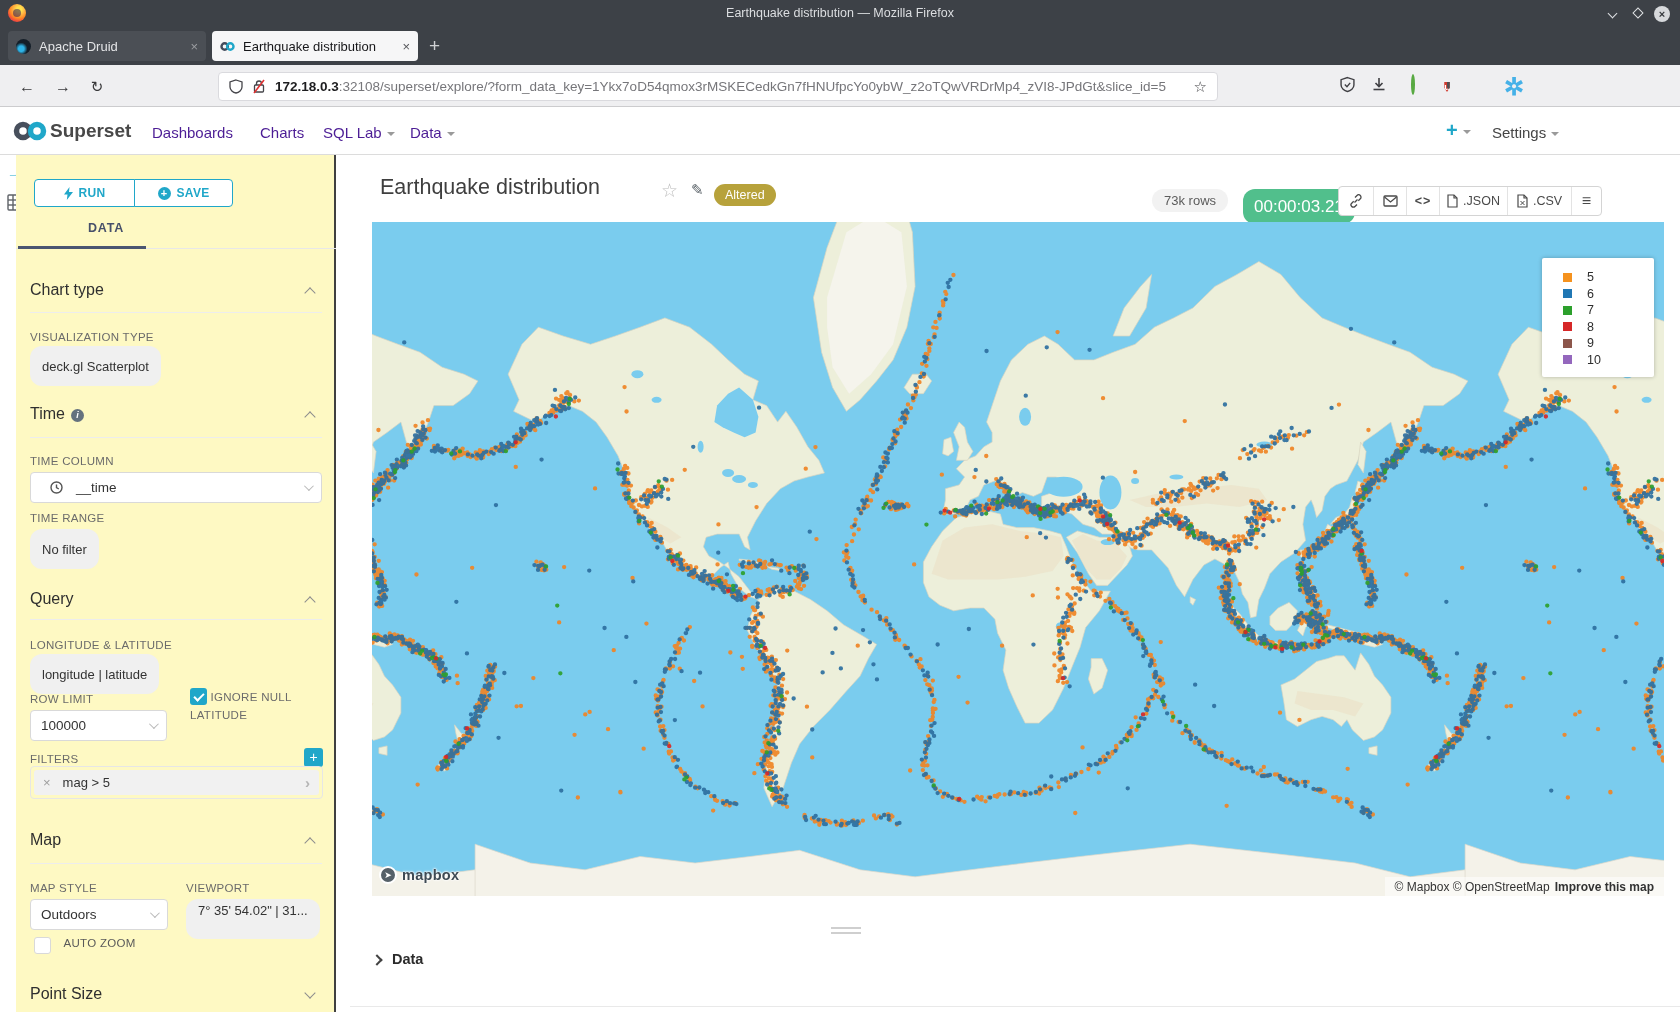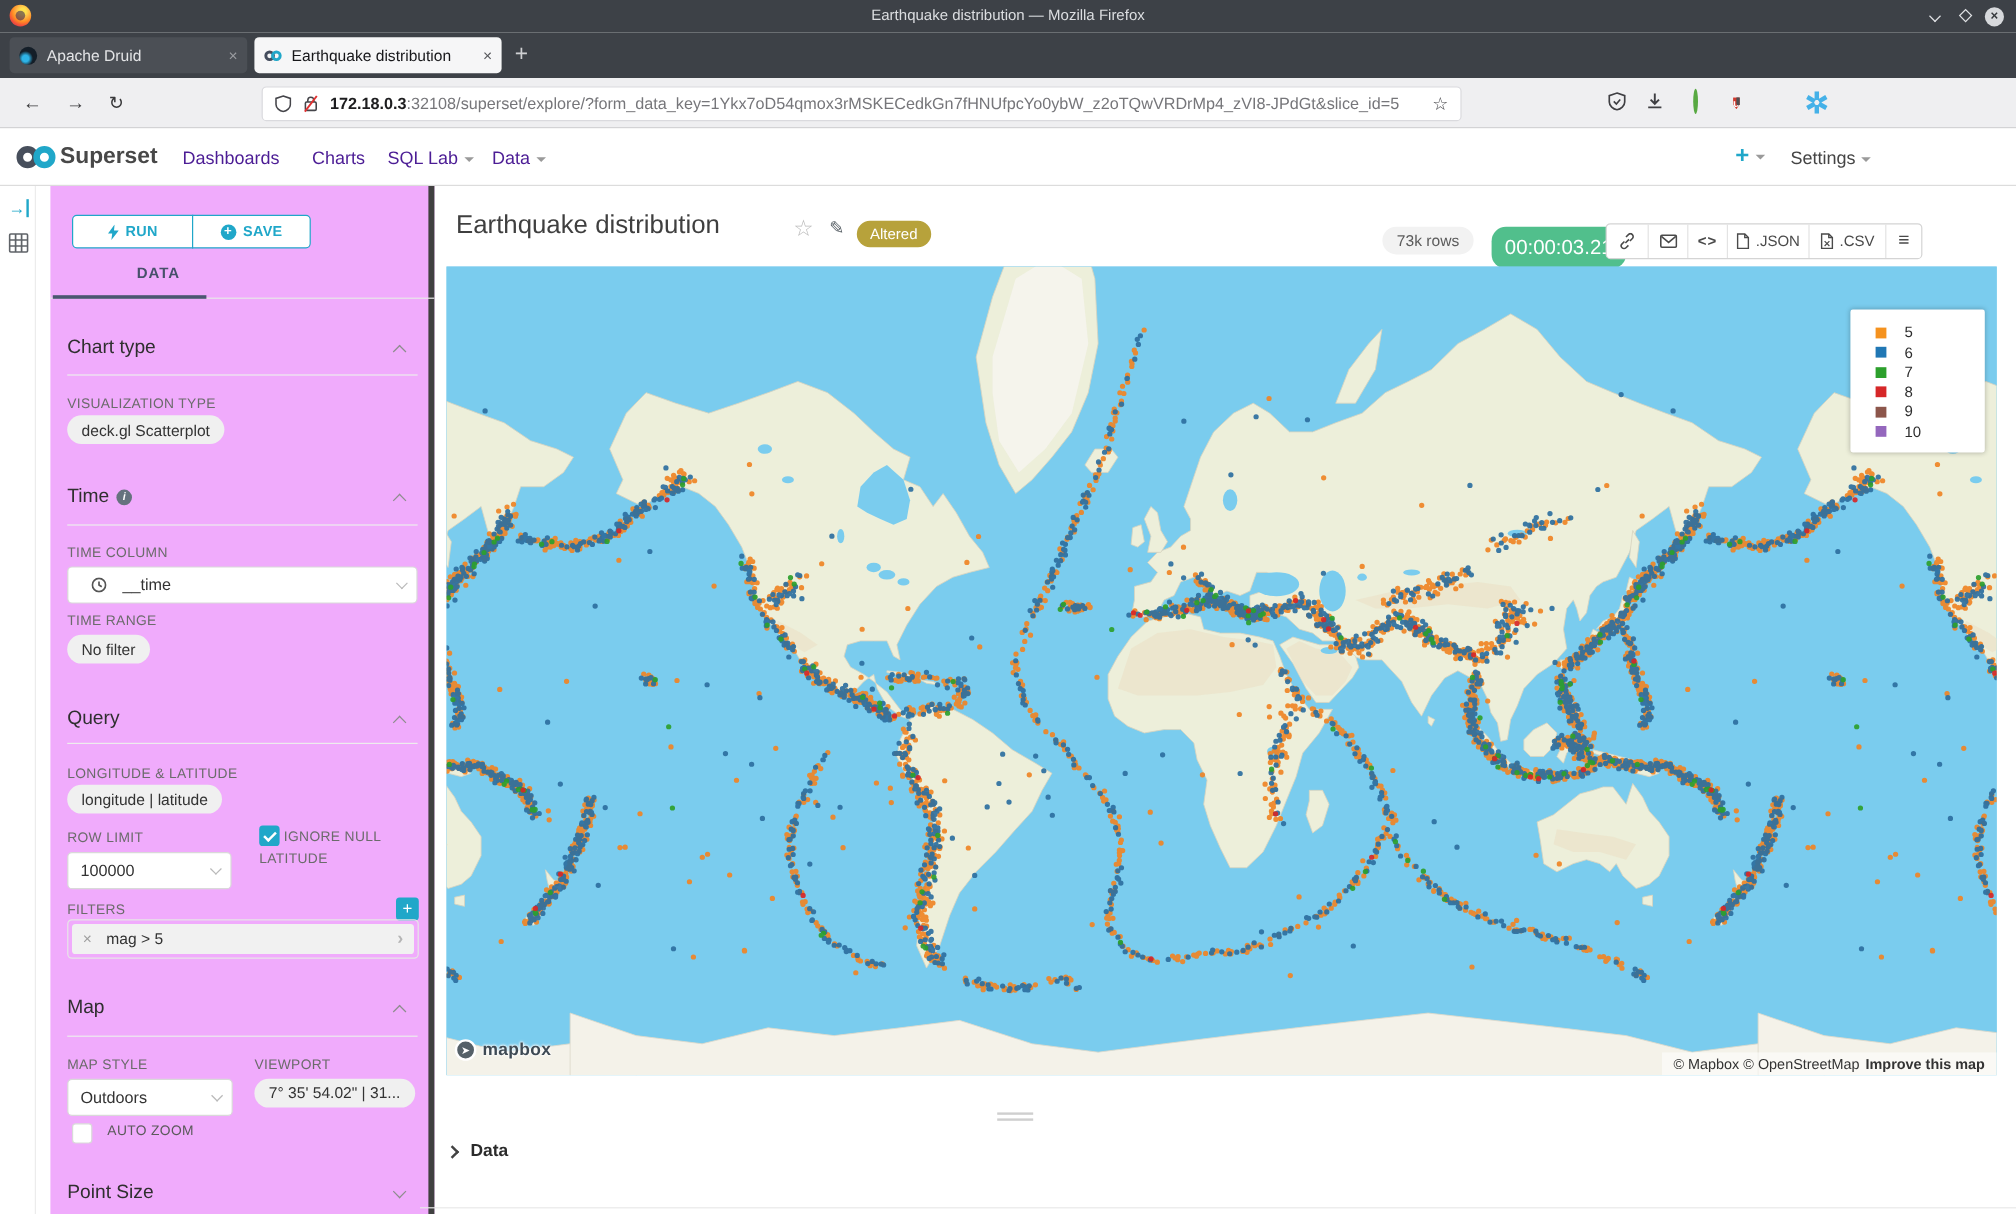--- a/index.html
+++ b/index.html
@@ -56,38 +56,38 @@
   .navitem{top:124px;font-size:15px;color:#4c1d95}
   .caret{display:inline-block;width:0;height:0;border-left:4px solid transparent;border-right:4px solid transparent;border-top:4.5px solid #9a9a9a;margin-left:5px;vertical-align:middle}
   .plusbtn{left:1446px;top:119px;font-size:20px;font-weight:700;color:#20a7c9}
   .settings{left:1492px;top:124px;font-size:15px;color:#454545}
 
   
   .iconstrip{left:0;top:155px;width:30px;height:857px;background:#fff;border-right:1px solid #ececec}
   .collapse-ic{left:7px;top:166px;color:#20a7c9;font-size:14px;font-weight:bold;border-right:2px solid #20a7c9;padding-right:1px;line-height:15px}
   .grid-ic{left:7px;top:194px}
 
-  .panel{left:42px;top:155px;width:320px;height:857px;background:#f0abfc;border-right:5px solid #404040}
+  .panel{left:16px;top:155px;width:320px;height:857px;background:#fef9c3;border-right:2px solid #404040}
   .panel .abs{position:absolute}
   .btn{height:28px;border:1px solid #20a7c9;color:#20a7c9;font-size:12px;font-weight:700;letter-spacing:.3px;
     display:flex;align-items:center;justify-content:center;gap:6px;background:#fff}
   .btn-run{left:18px;top:24px;width:101px;border-radius:4px 0 0 4px}
   .btn-save{left:118px;top:24px;width:99px;border-radius:0 4px 4px 0}
   .savedot{display:inline-flex;width:13px;height:13px;border-radius:50%;background:#20a7c9;color:#fff;font-size:11px;line-height:12px;justify-content:center;font-weight:bold}
   .datatab{left:40px;top:66px;width:100px;text-align:center;font-size:12.5px;font-weight:700;letter-spacing:.8px;color:#47506a}
   .tabline{left:2px;top:91px;width:128px;height:3px;background:#4b5671}
   .tabsborder{left:0;top:93px;width:320px;height:1px;background:#e8e8e8}
 
   .sec{left:14px;font-size:16px;color:#2f2f2f}
   .chev{display:inline-block;width:8px;height:8px;border-right:1.8px solid #8d8d8d;border-bottom:1.8px solid #8d8d8d}
   .up{transform:rotate(-135deg)} .down{transform:rotate(45deg)}
   .sec-caret{right:20px}
   .divider{left:14px;width:292px;height:1px;background:#ededed}
   .flabel{left:14px;font-size:11.5px;color:#6b6b6b;letter-spacing:.3px}
-  .pill{background:#f0f0f0;border-radius:12px;height:24px;display:inline-flex;align-items:center;padding:0 12px;font-size:13px;color:#333;white-space:nowrap}
+  .pill{background:#f0f0f0;border-radius:12px;height:40px;display:inline-flex;align-items:center;padding:0 12px;font-size:13px;color:#333;white-space:nowrap}
   .select{border:1px solid #d9d9d9;border-radius:4px;height:31px;background:#fff;display:flex;align-items:center;padding:0 10px;font-size:13.5px;color:#333}
   .select .chev{width:7px;height:7px;border-color:#b9b9b9;margin-left:auto;transform:rotate(45deg) translateY(-2px)}
   .cb{width:17px;height:17px;border-radius:3px;display:inline-block;vertical-align:-4px}
   .cb-on{background:#20a7c9;position:relative}
   .cb-on:after{content:"";position:absolute;left:5.5px;top:2.5px;width:4px;height:8px;border-right:2px solid #fff;border-bottom:2px solid #fff;transform:rotate(45deg)}
   .cb-off{background:#fff;border:1px solid #d9d9d9}
   .ignore{left:174px;top:533px;width:130px;font-size:11.5px;color:#6b6b6b;letter-spacing:.3px;line-height:18px}
   .addfilter{left:288px;top:593px;width:19px;height:19px;background:#20a7c9;border-radius:3px;color:#fff;font-size:14px;line-height:18px;text-align:center}
   .filterbox{left:14px;top:611px;width:293px;height:33px;border:1px solid #e6e6e6;border-radius:4px;padding:3px}
   .filterpill{height:25px;background:#f1f1f1;border-radius:3px;display:flex;align-items:center;padding:0 9px;font-size:13px;color:#333}

